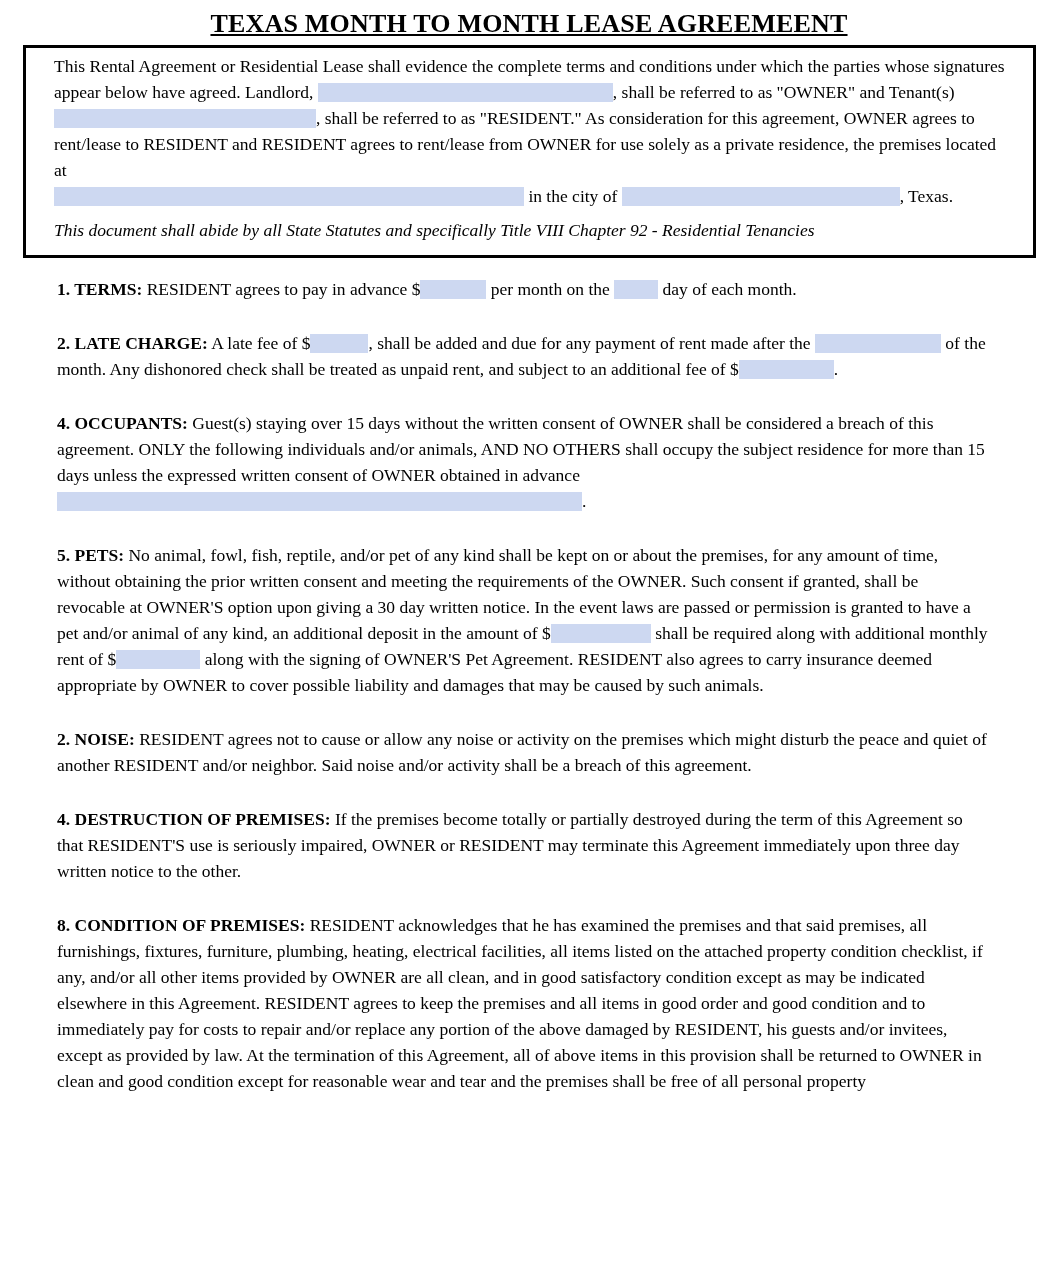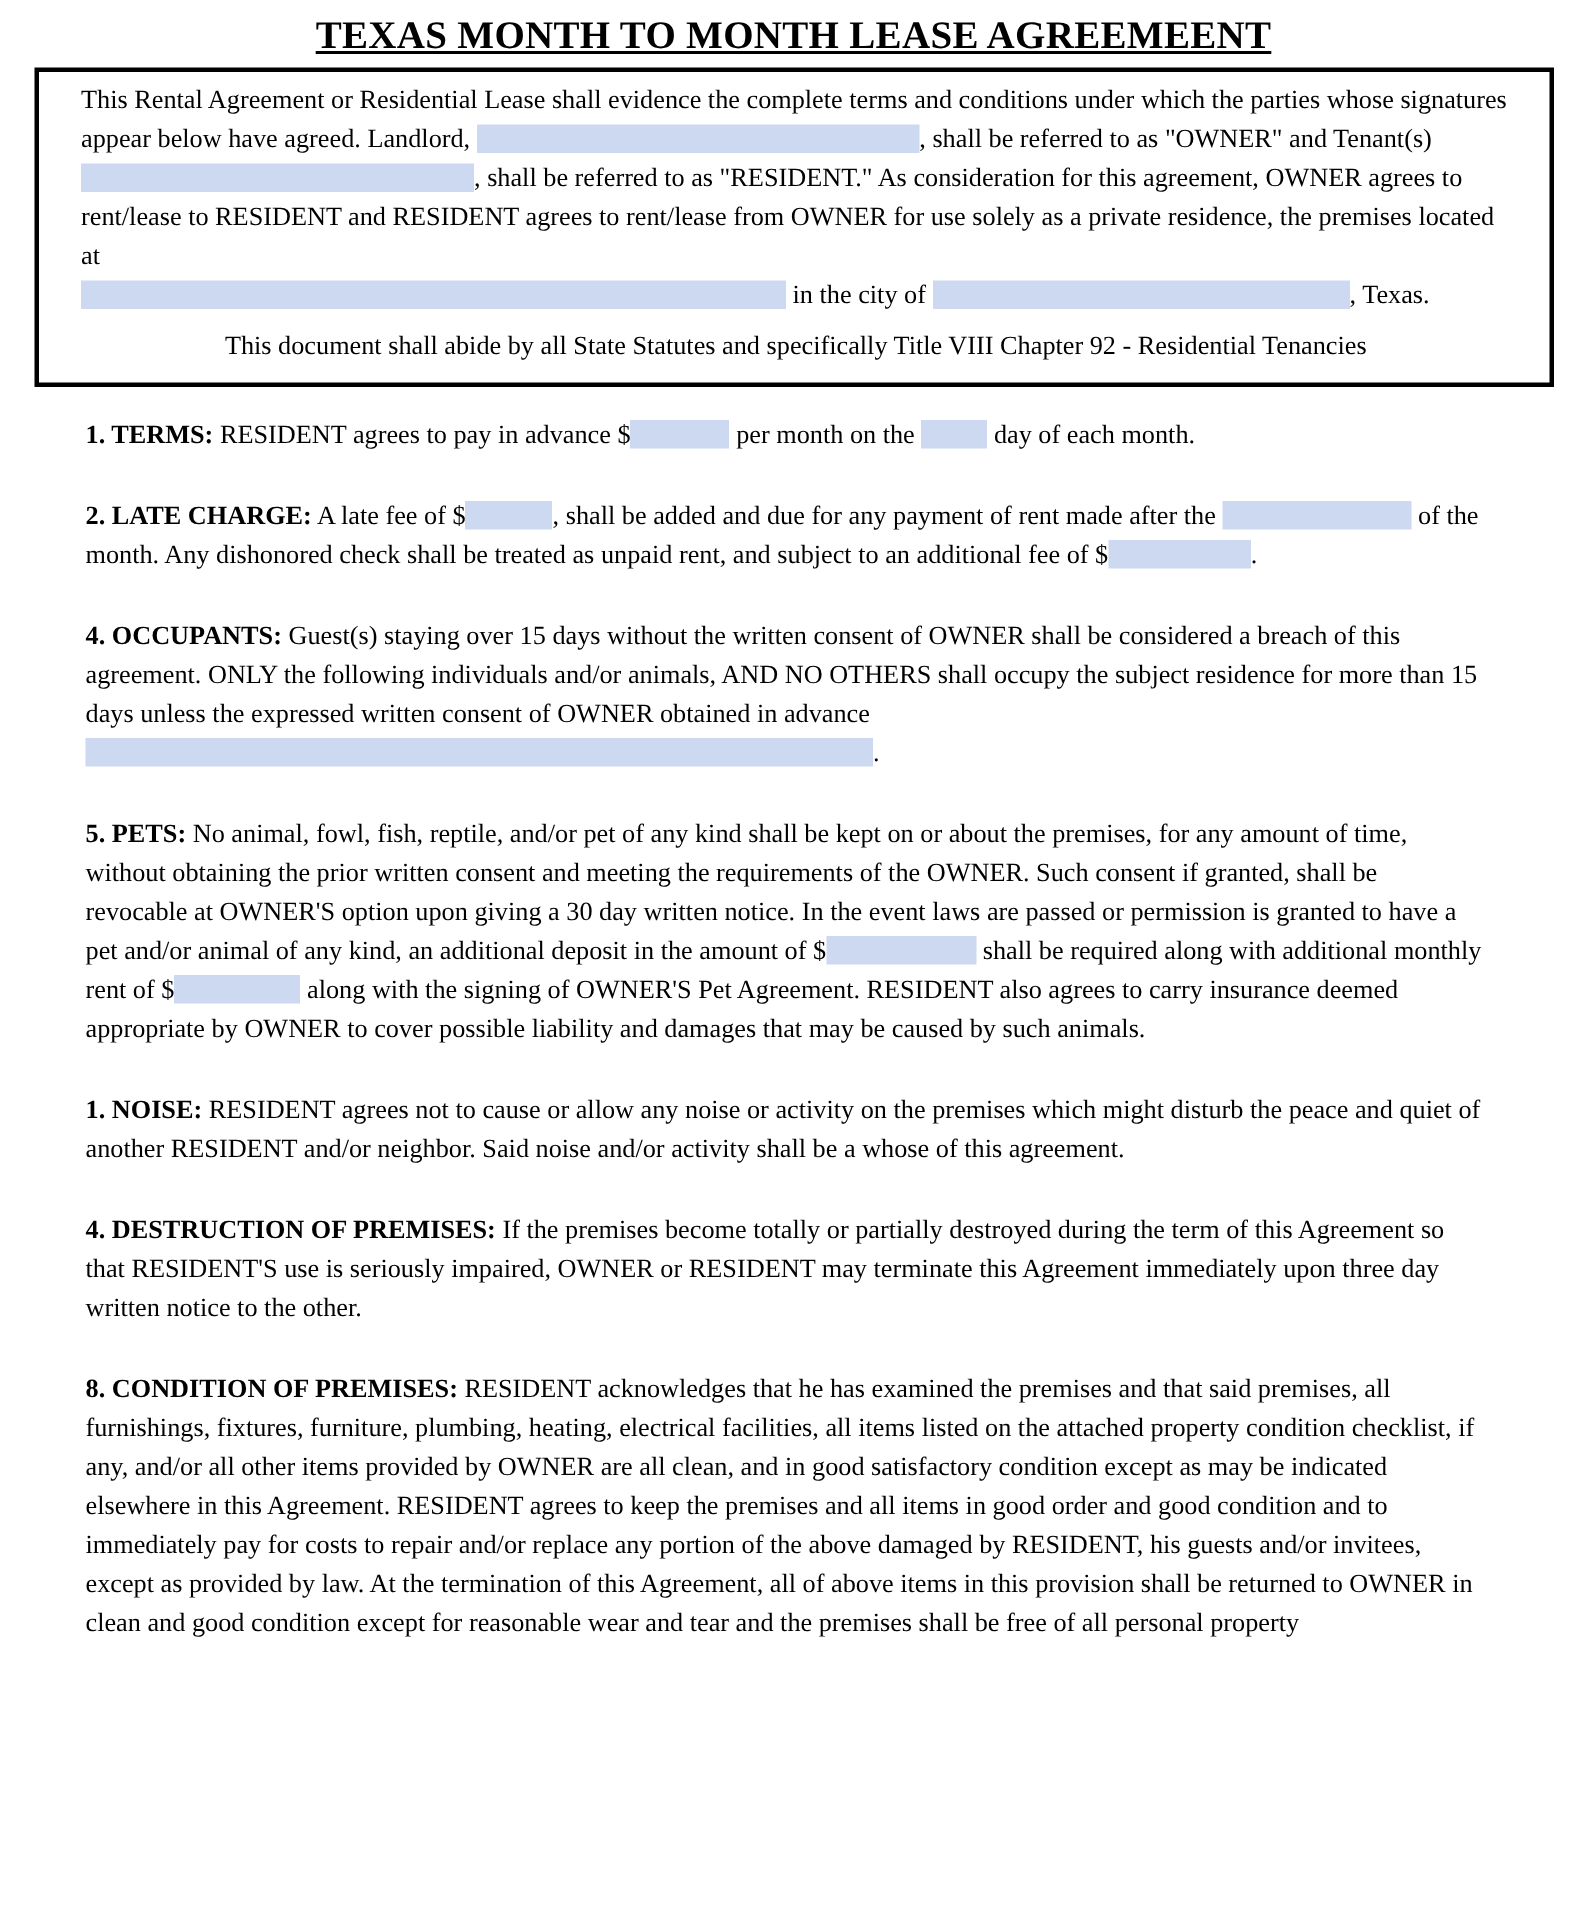--- a/index.html
+++ b/index.html
@@ -24,22 +24,22 @@
     margin-bottom: 9px;
     letter-spacing: 0.2px;
   }
   .intro-box {
     margin: 0 22px 0 23px;
     border: 3px solid #000;
     padding: 5px 26px 12px 28px;
   }
   .intro-box .para { margin: 0; }
   .statute {
-    text-align: center;
     margin-top: 8px;
+    font-style: italic;
   }
   .content { padding: 18px 53px 0 57px; }
   .para { margin: 0 16px 28px 0; text-align: left; }
   .para:last-child { margin-bottom: 0; }
   .bold { font-weight: bold; }
   .blank {
     display: inline-block;
     height: 19px;
     background: var(--field, #cdd8f1);
     vertical-align: -4px;
@@ -54,17 +54,17 @@
   <div class="intro-box">
     <p class="para" id="intro-para"><span>This Rental Agreement or Residential Lease shall evidence the complete terms and conditions under which the parties whose signatures appear below have agreed. Landlord, </span><span class="blank" style="width: 295px;"></span><span>, shall be referred to as "OWNER" and Tenant(s) </span><span class="blank" style="width: 262px;"></span><span>, shall be referred to as "RESIDENT." As consideration for this agreement, OWNER agrees to rent/lease to RESIDENT and RESIDENT agrees to rent/lease from OWNER for use solely as a private residence, the premises located at</span><br><span class="blank" style="width: 470px;"></span><span> in the city of </span><span class="blank" style="width: 278px;"></span><span>, Texas.</span></p>
     <p class="statute">This document shall abide by all State Statutes and specifically Title VIII Chapter 92 - Residential Tenancies</p>
   </div>
 
   <div class="content" id="sections">
       <p class="para"><span class="bold">1. TERMS:</span><span> RESIDENT agrees to pay in advance $</span><span class="blank" style="width: 66px;"></span><span> per month on the </span><span class="blank" style="width: 44px;"></span><span> day of each month.</span></p>
       <p class="para"><span class="bold">2. LATE CHARGE:</span><span> A late fee of $</span><span class="blank" style="width: 58px;"></span><span>, shall be added and due for any payment of rent made after the </span><span class="blank" style="width: 126px;"></span><span> of the month. Any dishonored check shall be treated as unpaid rent, and subject to an additional fee of $</span><span class="blank" style="width: 95px;"></span><span>.</span></p>
       <p class="para"><span class="bold">4. OCCUPANTS:</span><span> Guest(s) staying over 15 days without the written consent of OWNER shall be considered a breach of this agreement. ONLY the following individuals and/or animals, AND NO OTHERS shall occupy the subject residence for more than 15 days unless the expressed written consent of OWNER obtained in advance</span><br><span class="blank" style="width: 525px;"></span><span>.</span></p>
       <p class="para"><span class="bold">5. PETS:</span><span> No animal, fowl, fish, reptile, and/or pet of any kind shall be kept on or about the premises, for any amount of time, without obtaining the prior written consent and meeting the requirements of the OWNER. Such consent if granted, shall be revocable at OWNER'S option upon giving a 30 day written notice. In the event laws are passed or permission is granted to have a pet and/or animal of any kind, an additional deposit in the amount of $</span><span class="blank" style="width: 100px;"></span><span> shall be required along with additional monthly rent of $</span><span class="blank" style="width: 84px;"></span><span> along with the signing of OWNER'S Pet Agreement. RESIDENT also agrees to carry insurance deemed appropriate by OWNER to cover possible liability and damages that may be caused by such animals.</span></p>
-      <p class="para"><span class="bold">1. NOISE:</span><span> RESIDENT agrees not to cause or allow any noise or activity on the premises which might disturb the peace and quiet of another RESIDENT and/or neighbor. Said noise and/or activity shall be a whose of this agreement.</span></p>
+      <p class="para"><span class="bold">2. NOISE:</span><span> RESIDENT agrees not to cause or allow any noise or activity on the premises which might disturb the peace and quiet of another RESIDENT and/or neighbor. Said noise and/or activity shall be a breach of this agreement.</span></p>
       <p class="para"><span class="bold">4. DESTRUCTION OF PREMISES:</span><span> If the premises become totally or partially destroyed during the term of this Agreement so that RESIDENT'S use is seriously impaired, OWNER or RESIDENT may terminate this Agreement immediately upon three day written notice to the other.</span></p>
       <p class="para"><span class="bold">8. CONDITION OF PREMISES:</span><span> RESIDENT acknowledges that he has examined the premises and that said premises, all furnishings, fixtures, furniture, plumbing, heating, electrical facilities, all items listed on the attached property condition checklist, if any, and/or all other items provided by OWNER are all clean, and in good satisfactory condition except as may be indicated elsewhere in this Agreement. RESIDENT agrees to keep the premises and all items in good order and good condition and to immediately pay for costs to repair and/or replace any portion of the above damaged by RESIDENT, his guests and/or invitees, except as provided by law. At the termination of this Agreement, all of above items in this provision shall be returned to OWNER in clean and good condition except for reasonable wear and tear and the premises shall be free of all personal property</span></p>
     </div>
 </div>
 
 </body></html>

